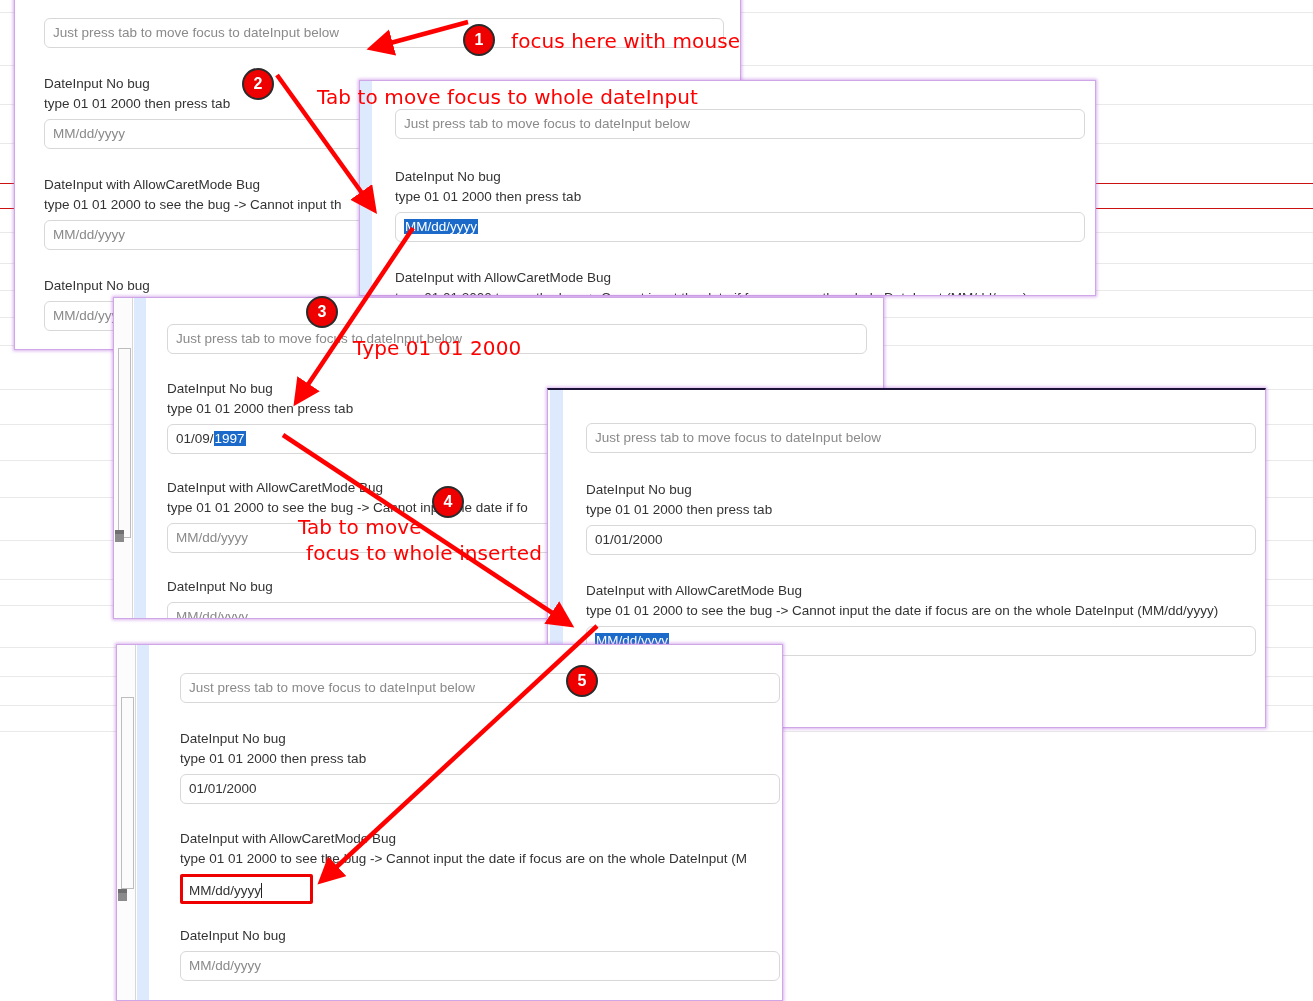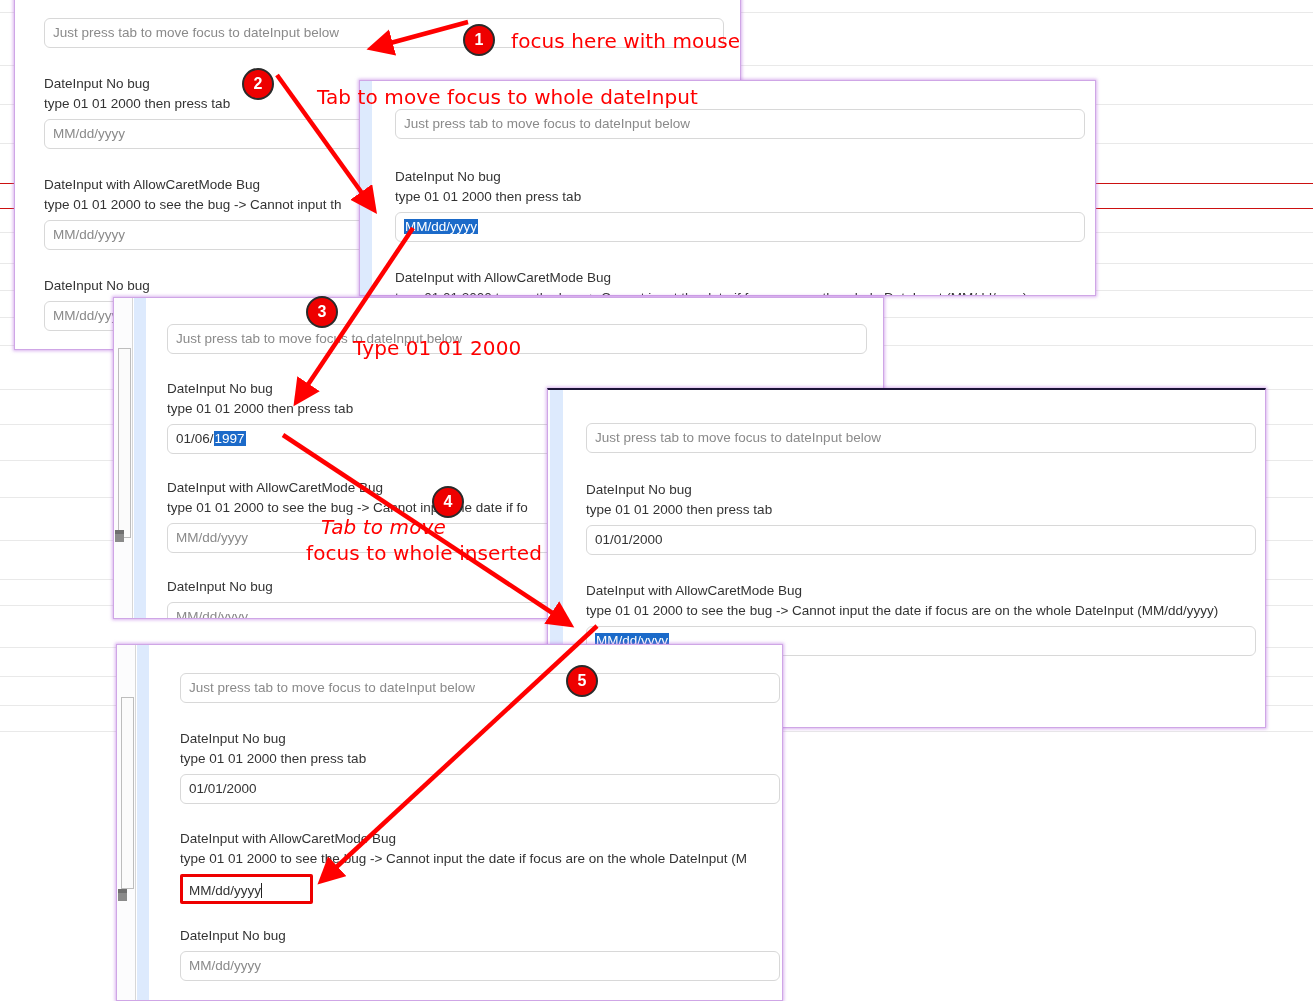--- a/index.html
+++ b/index.html
@@ -176,21 +176,21 @@
       <div class="sb-mark" style="left:1px;top:232px;"></div>
       <div class="sb-track" style="left:20px;width:12px;"></div>
 
       <div class="form" style="left:53px;top:26px;width:700px;">
 
         <div class="tb" style="width:700px;">Just press tab to move focus to dateInput below</div>
 
         <div class="field" style="margin-top:25px;">
           <div class="lbl">DateInput No bug</div>
           <div class="lbl">type 01 01 2000 then press tab</div>
-          <div class="tb val" style="width:700px;margin-top:5px;"><span>01/06/</span><span class="sel">1997</span></div>
+          <div class="tb val" style="width:700px;margin-top:5px;"><span>01/09/</span><span class="sel">1997</span></div>
         </div>
 
         <div class="field" style="margin-top:24px;">
           <div class="lbl">DateInput with AllowCaretMode Bug</div>
           <div class="lbl">type 01 01 2000 to see the bug -&gt; Cannot input the date if fo</div>
           <div class="tb" style="width:700px;margin-top:5px;">MM/dd/yyyy</div>
         </div>
 
         <div class="field" style="margin-top:24px;">
           <div class="lbl">DateInput No bug</div>
@@ -280,18 +280,18 @@
 
     <div class="badge" style="left:463px;top:24px;">1</div>
     <div class="badge" style="left:242px;top:68px;">2</div>
     <div class="badge" style="left:306px;top:296px;">3</div>
     <div class="badge" style="left:432px;top:486px;">4</div>
     <div class="badge" style="left:566px;top:665px;">5</div>
 
     <div class="note" style="left:511px;top:29px;">focus here with mouse</div>
     <div class="note" style="left:317px;top:85px;">Tab to move focus to whole dateInput</div>
     <div class="note" style="left:353px;top:336px;">Type 01 01 2000</div>
-    <div class="note" style="left:321px;top:515px;font-style:italic;">Tab to move</div>
+    <div class="note" style="left:298px;top:515px;">Tab to move</div>
     <div class="note" style="left:306px;top:541px;">focus to whole inserted</div>
 
   </div>
 
 </div>
 
 </body></html>

